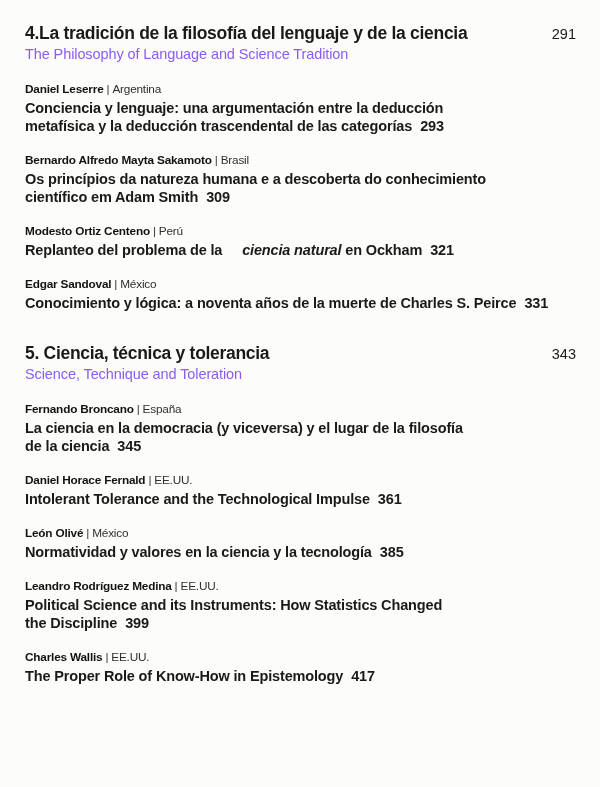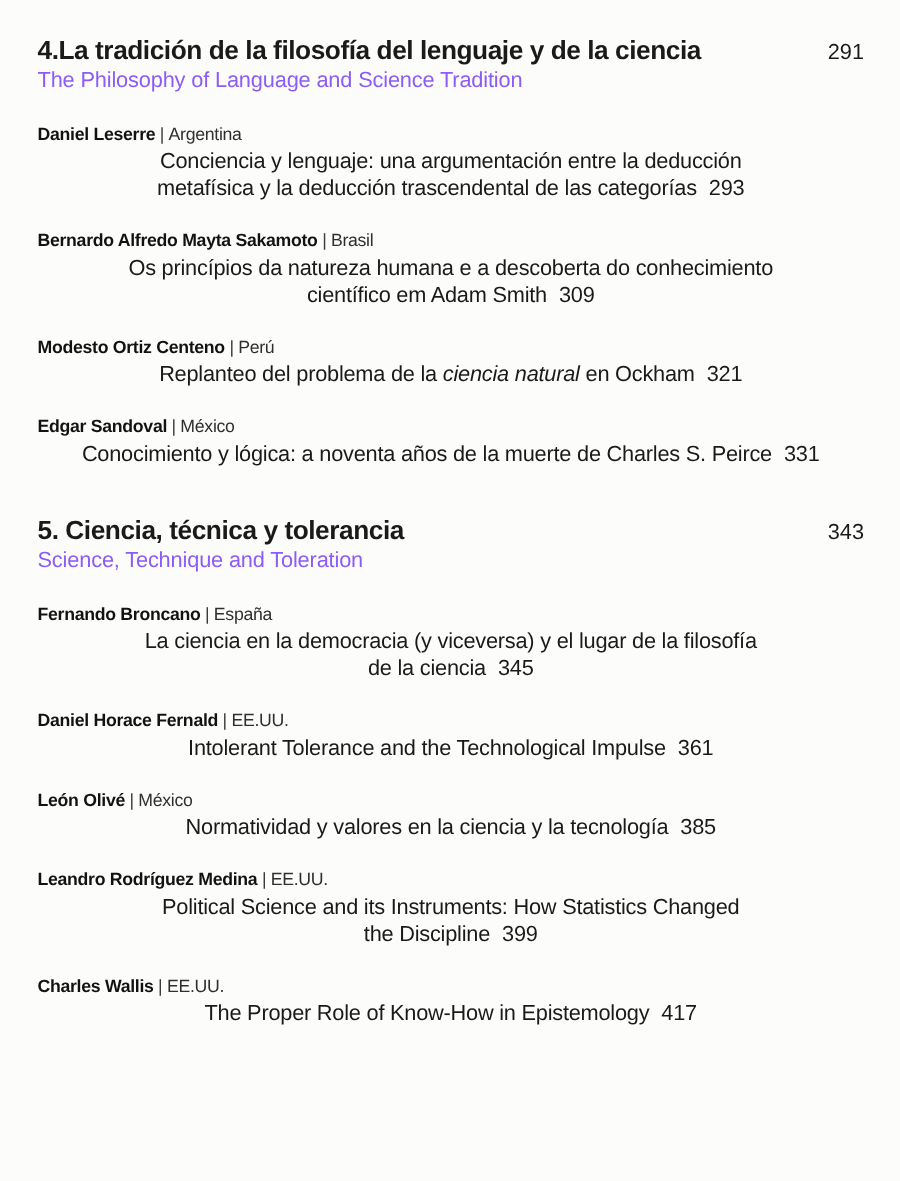--- a/index.html
+++ b/index.html
@@ -51,33 +51,34 @@
   }
   .author-name { font-weight: 700; color: #121212; }
   .author-sep {
     font-weight: 400;
     color: #3a3a3a;
     margin: 0 3px;
   }
   .author-country { font-weight: 400; color: #2f2f2f; }
   .title-line {
     display: flex;
-    justify-content: center;
+    justify-content: flex-start;
     align-items: baseline;
     font-size: 14.5px;
     line-height: 18px;
     letter-spacing: -0.15px;
+    font-weight: bold;
   }
   .title-text { white-space: nowrap; }
   .title-page {
     font-size: 14.5px;
     margin-left: 8px;
     flex-shrink: 0;
   }
-  .italic { font-style: italic; }
+  .italic { font-style: italic; margin-left: 16px; }
 </style>
 </head>
 <body>
 
 <div class="page">
 
   <div class="section">
     <div class="section-heading-row">
       <span class="section-heading">4.La tradición de la filosofía del lenguaje y de la ciencia</span>
       <span class="section-page">291</span>

